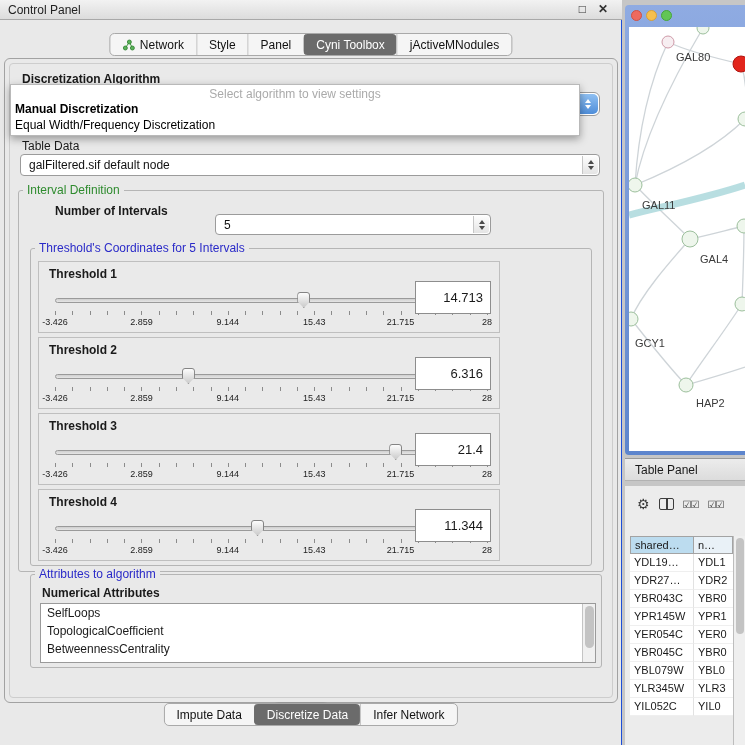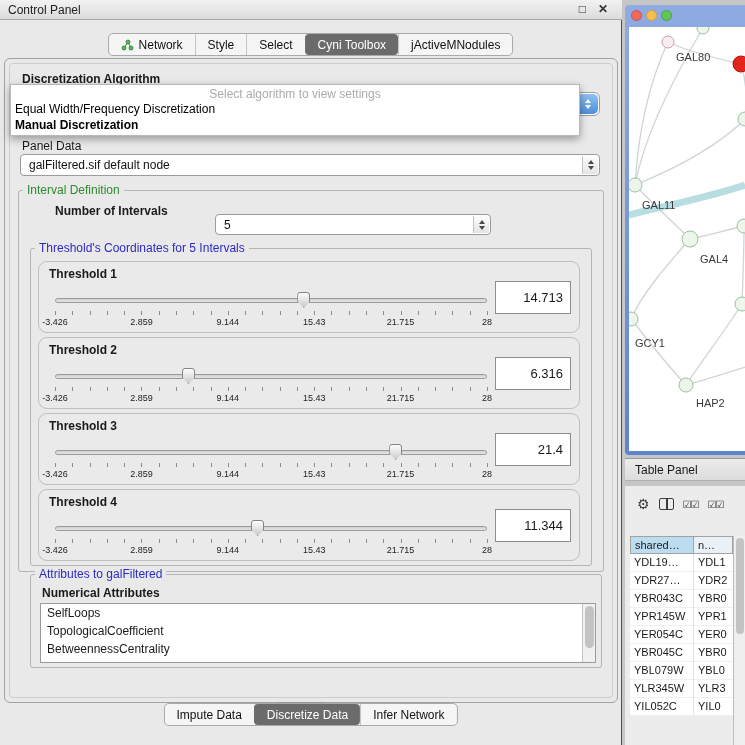--- a/index.html
+++ b/index.html
@@ -68,22 +68,22 @@
   .group { border:1px solid #b5b5b5; border-radius:3px; }
   .group-title { position:absolute; top:-8px; left:4px; background:#e9e9e9; padding:0 4px; font-size:12px; }
   .t-green { color:#2e8b2e; }
   .t-blue  { color:#2a2ac8; }
 
   #interval-group { left:18px; top:190px; width:586px; height:382px; }
   #num-intervals-label { left:55px; top:204px; font-weight:bold; }
   #num-intervals-combo { left:215px; top:214px; width:276px; height:21px; }
   #thresholds-group { left:30px; top:248px; width:562px; height:318px; }
 
-  .threshold-box { left:38px; width:542px; height:72px; border:1px solid #bfbfbf;
-    border-radius:9px; background:#eaeaea; }
+  .threshold-box { left:38px; width:462px; height:72px; border:1px solid #bfbfbf;
+    border-radius:0; background:#eaeaea; }
   .th-label { position:absolute; left:10px; top:5px; font-weight:bold; font-size:12px; }
   .slider { position:absolute; left:16px; top:30px; width:432px; height:17px; }
   .track { position:absolute; left:0; right:0; top:6px; height:5px;
     background:linear-gradient(#cfcfcf,#e6e6e6); border:1px solid #9a9a9a; border-radius:3px; }
   .thumb { position:absolute; top:0; width:13px; height:16px; margin-left:-7px;
     background:linear-gradient(#fdfdfd,#cbcbcb); border:1px solid #848484;
     clip-path:polygon(0 0,100% 0,100% 58%,50% 100%,0 58%); border-radius:3px; }
   .ticks { position:absolute; left:16px; top:49px; width:433px; height:4px;
     background:repeating-linear-gradient(to right,#8b8b8b 0 1px,transparent 1px 17.28px); }
   .scale { position:absolute; left:16px; top:55px; width:432px; height:12px; font-size:9px; color:#222; }
@@ -165,21 +165,21 @@
         <circle cx="3" cy="9" r="2" fill="#59b359" stroke="#2e7d2e" stroke-width="0.8"></circle>
         <circle cx="7" cy="3" r="2" fill="#59b359" stroke="#2e7d2e" stroke-width="0.8"></circle>
         <circle cx="10" cy="9" r="2" fill="#59b359" stroke="#2e7d2e" stroke-width="0.8"></circle>
       </svg>
       <span>Network</span>
     </div>
     <div class="seg">
       <span>Style</span>
     </div>
     <div class="seg">
-      <span>Select</span>
+      <span>Panel</span>
     </div>
     <div class="seg active">
       <span>Cyni Toolbox</span>
     </div>
     <div class="seg">
       <span>jActiveMNodules</span>
     </div>
   </div>
 
   <div class="abs" id="main-panel"></div>
@@ -188,25 +188,25 @@
   <div class="abs" id="algo-label">Discretization Algorithm</div>
   <div class="abs combo" id="algo-combo">
     <span class="stepper blue">
         <i class="arr-up"></i>
         <i class="arr-dn"></i>
       </span>
   </div>
 
   <div class="abs" id="algo-popup">
     <div class="popup-header">Select algorithm to view settings</div>
+    <div class="popup-item bold">Manual Discretization</div>
     <div class="popup-item">Equal Width/Frequency Discretization</div>
-    <div class="popup-item bold">Manual Discretization</div>
-  </div>
-
-  <div class="abs" id="table-data-label">Panel Data</div>
+  </div>
+
+  <div class="abs" id="table-data-label">Table Data</div>
   <div class="abs combo" id="table-data-combo">
     <span>galFiltered.sif default node</span>
     <span class="stepper">
         <i class="arr-up"></i>
         <i class="arr-dn"></i>
       </span>
   </div>
 
   <div class="abs group" id="interval-group">
     <span class="group-title t-green">Interval Definition</span>
@@ -291,21 +291,21 @@
       <span style="left:20%">2.859</span>
       <span style="left:40%">9.144</span>
       <span style="left:60%">15.43</span>
       <span style="left:80%">21.715</span>
       <span style="left:100%">28</span>
     </div>
     <div class="th-value">11.344</div>
   </div>
 
   <div class="abs group" id="attributes-group">
-    <span class="group-title t-blue">Attributes to galFiltered</span>
+    <span class="group-title t-blue">Attributes to algorithm</span>
   </div>
   <div class="abs" id="num-attrs-label">Numerical Attributes</div>
   <div class="abs" id="attr-list">
     <div class="attr-item">SelfLoops</div>
     <div class="attr-item">TopologicalCoefficient</div>
     <div class="attr-item">BetweennessCentrality</div>
     <div id="attr-scrollbar">
       <div id="attr-scroll-thumb"></div>
     </div>
   </div>

